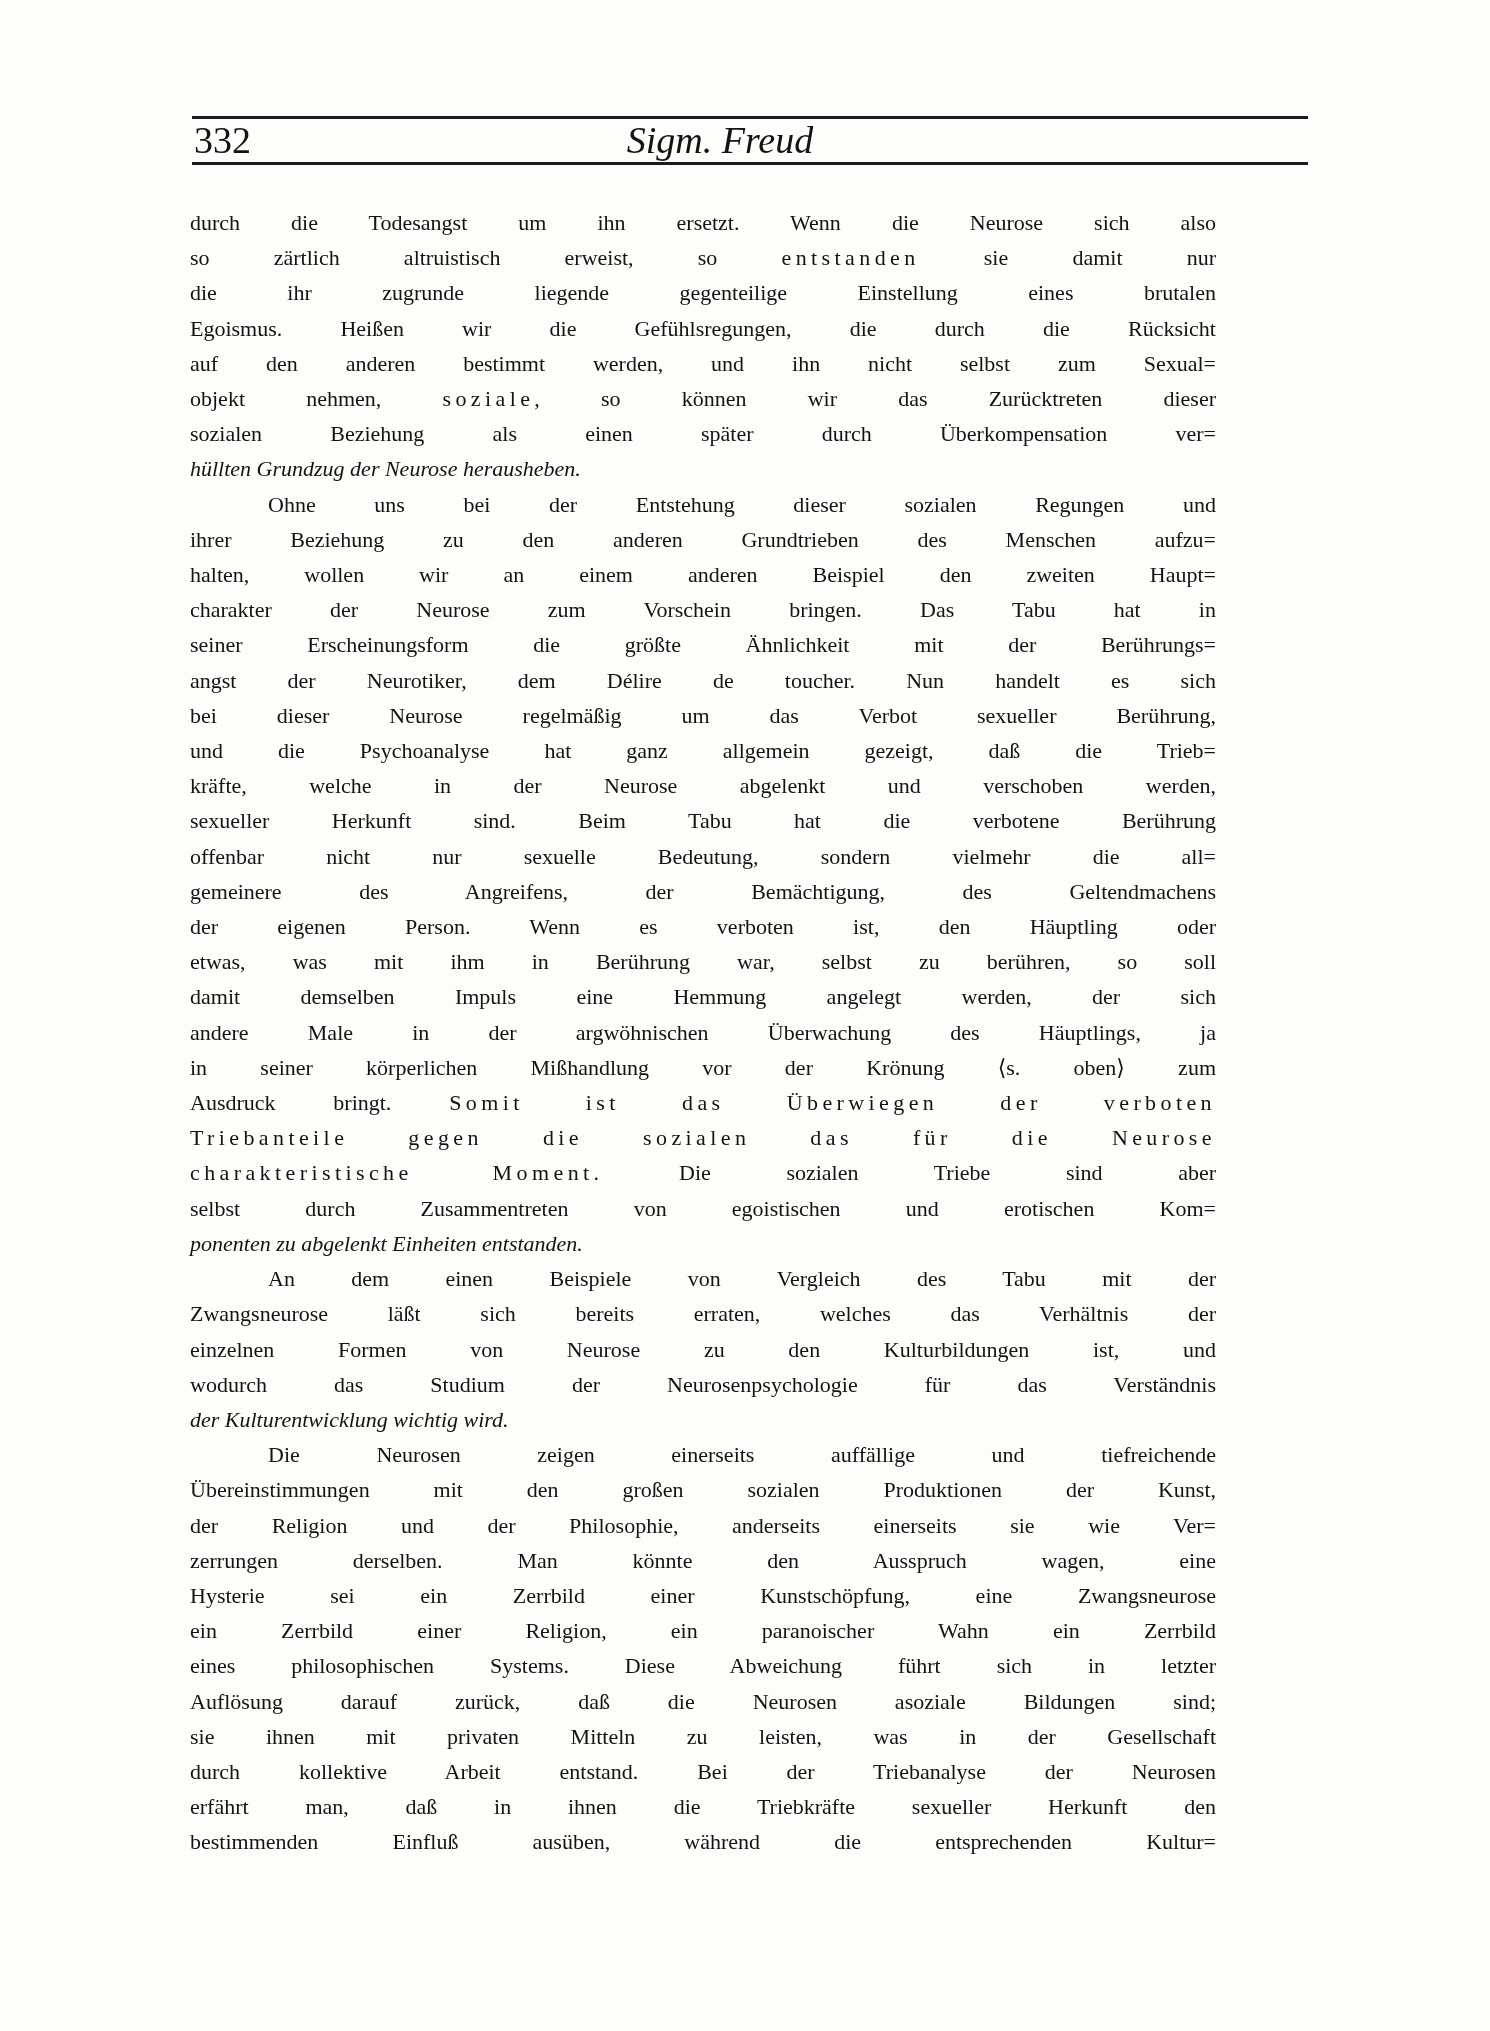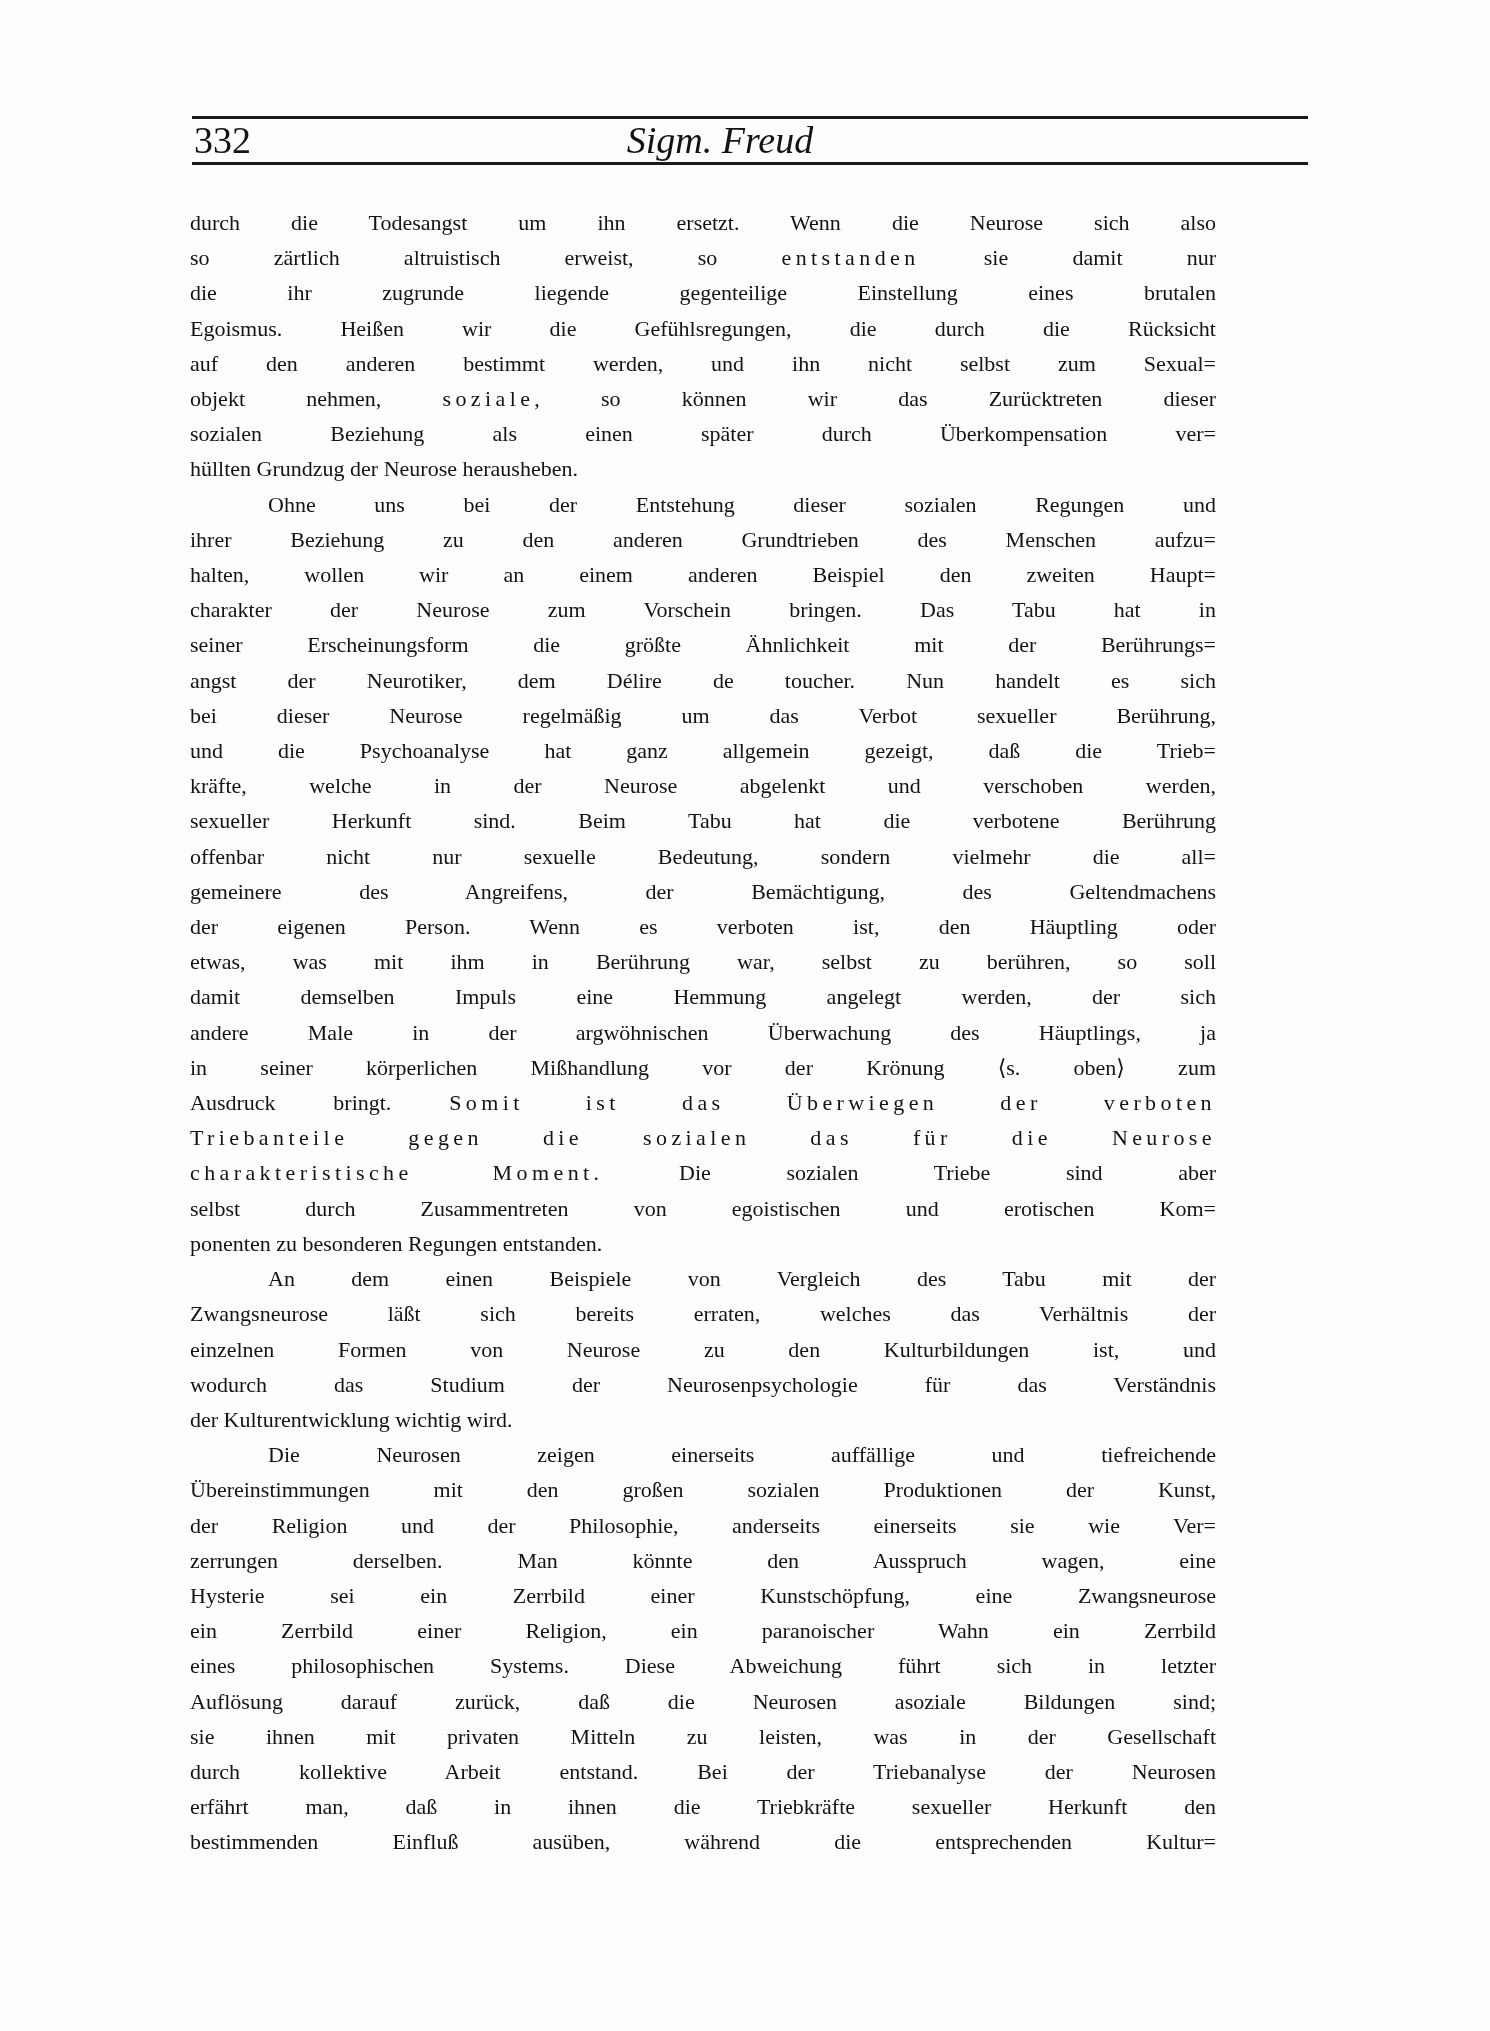--- a/index.html
+++ b/index.html
@@ -33,21 +33,21 @@
   }
   .body-text {
     position:absolute;
     left:190px; top:205px; width:1026px;
     font-size:22px; line-height:35.2px;
   }
   .line {
     text-align:justify;
     text-align-last:justify;
   }
-  .line.end { text-align-last:left; }
+  .line.end { text-align-last:left;font-style:italic; }
   .line.indent { text-indent:78px; }
   .sperr { letter-spacing:0.2em; }
 </style>
 </head>
 <body>
 
 <div class="page">
   <div class="rule top"></div>
   <div class="header-text">
     <span class="page-num">332</span>
@@ -78,21 +78,21 @@
       <div class="line"><span class="seg">gemeinere des Angreifens, der Bemächtigung, des Geltendmachens</span></div>
       <div class="line"><span class="seg">der eigenen Person. Wenn es verboten ist, den Häuptling oder</span></div>
       <div class="line"><span class="seg">etwas, was mit ihm in Berührung war, selbst zu berühren, so soll</span></div>
       <div class="line"><span class="seg">damit demselben Impuls eine Hemmung angelegt werden, der sich</span></div>
       <div class="line"><span class="seg">andere Male in der argwöhnischen Überwachung des Häuptlings, ja</span></div>
       <div class="line"><span class="seg">in seiner körperlichen Mißhandlung vor der Krönung ⟨s. oben⟩ zum</span></div>
       <div class="line"><span class="seg">Ausdruck bringt. </span><span class="sperr">Somit ist das Überwiegen der verboten</span></div>
       <div class="line"><span class="sperr">Triebanteile gegen die sozialen das für die Neurose</span></div>
       <div class="line"><span class="sperr">charakteristische Moment.</span><span class="seg"> Die sozialen Triebe sind aber</span></div>
       <div class="line"><span class="seg">selbst durch Zusammentreten von egoistischen und erotischen Kom=</span></div>
-      <div class="line end"><span class="seg">ponenten zu besonderen Regungen entstanden.</span></div>
+      <div class="line end"><span class="seg">ponenten zu abgelenkt Einheiten entstanden.</span></div>
       <div class="line indent"><span class="seg">An dem einen Beispiele von Vergleich des Tabu mit der</span></div>
       <div class="line"><span class="seg">Zwangsneurose läßt sich bereits erraten, welches das Verhältnis der</span></div>
       <div class="line"><span class="seg">einzelnen Formen von Neurose zu den Kulturbildungen ist, und</span></div>
       <div class="line"><span class="seg">wodurch das Studium der Neurosenpsychologie für das Verständnis</span></div>
       <div class="line end"><span class="seg">der Kulturentwicklung wichtig wird.</span></div>
       <div class="line indent"><span class="seg">Die Neurosen zeigen einerseits auffällige und tiefreichende</span></div>
       <div class="line"><span class="seg">Übereinstimmungen mit den großen sozialen Produktionen der Kunst,</span></div>
       <div class="line"><span class="seg">der Religion und der Philosophie, anderseits einerseits sie wie Ver=</span></div>
       <div class="line"><span class="seg">zerrungen derselben. Man könnte den Ausspruch wagen, eine</span></div>
       <div class="line"><span class="seg">Hysterie sei ein Zerrbild einer Kunstschöpfung, eine Zwangsneurose</span></div>

